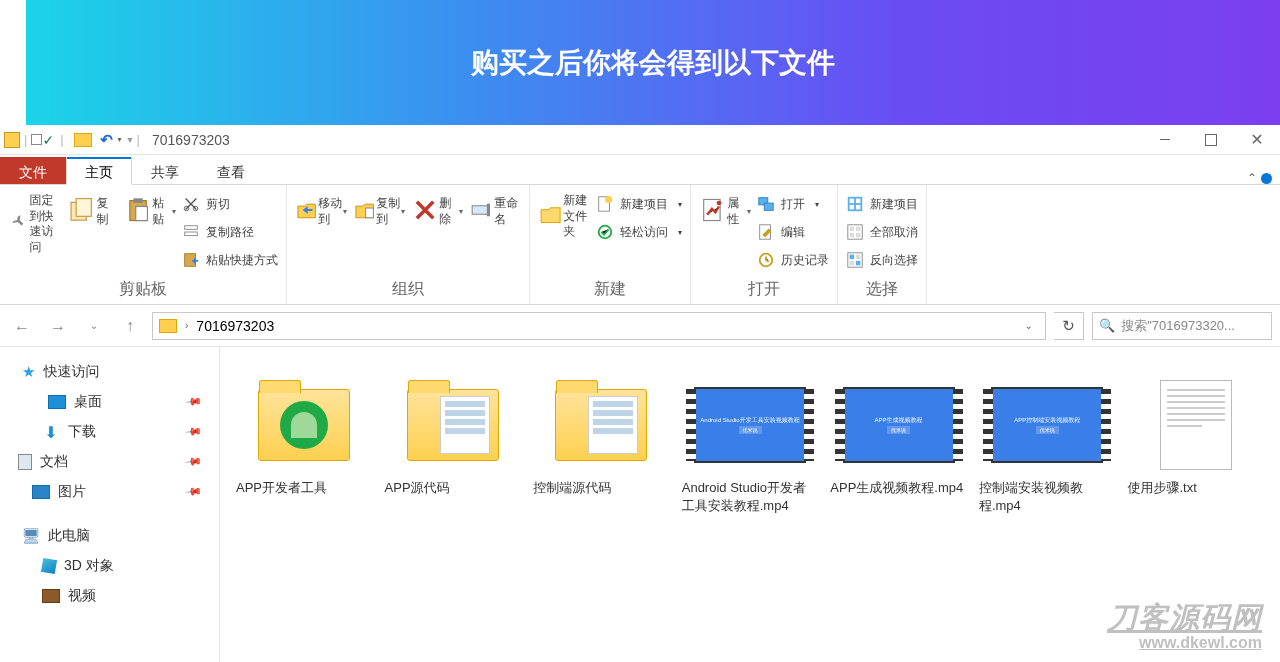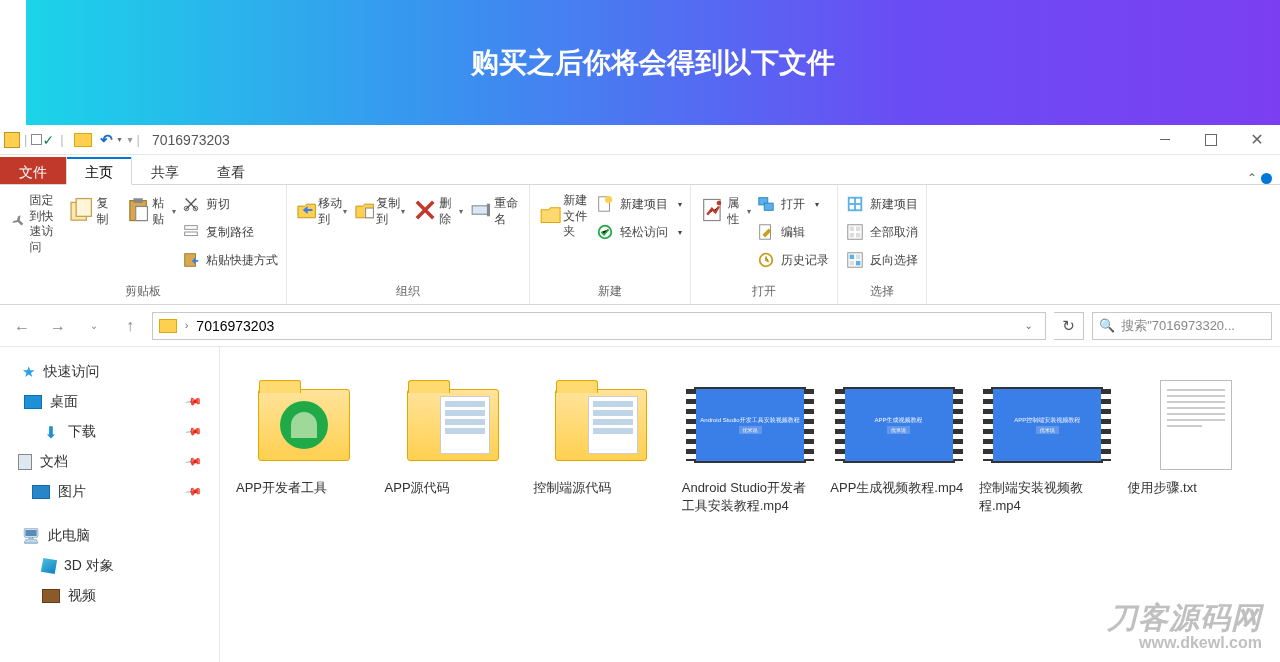--- a/index.html
+++ b/index.html
@@ -31,21 +31,21 @@
 .tab.active { border: 1px solid #d8d8d8; border-bottom-color: #fff; background: #fff; position: relative; z-index: 2; color:#000;text-align:right;}
 .tab.active::before { content:''; position:absolute; top:-1px; left:0; right:0; height:2px; background:#0078d7; }
 .tabs::after { content:''; position:absolute; bottom:0; left:0; right:0; height:1px; background:#d8d8d8; z-index:1;}
 .tab-expand { margin-left: auto; padding-right: 8px; color: #666; font-size: 12px; display:flex; align-items:center; gap:4px;}
 .tab-expand .dot { width:11px; height:11px; border-radius:50%; background:#0078d7;}
 
 
 .ribbon { height: 120px; background: #fff; border-bottom: 1px solid #d8d8d8; display: flex; }
 .rgroup { border-right: 1px solid #e6e6e6; display: flex; flex-direction: column; padding: 2px 8px 0 8px; }
 .rgroup .body { flex: 1; display: flex; align-items: flex-start; gap: 6px; }
-.rgroup .lbl { text-align: center; font-size: 12px; color: #666; padding: 2px 0 4px 0; }
+.rgroup .lbl { text-align: center; font-size: 16px; color: #666; padding: 2px 0 4px 0; }
 .bigbtn { display: flex; align-items: center; width: 52px; padding-top: 6px; font-size: 12px; color: #444; line-height: 1.3; }
 .bigbtn .ic { width: 34px; height: 34px; margin-bottom: 4px; display:flex; align-items:center; justify-content:center;}
 .bigbtn .arr { font-size: 8px; color: #666; }
 .smlist { display: flex; flex-direction: column; gap: 6px; padding-top: 6px; font-size: 12px; color: #444; }
 .smitem { display: flex; align-items: center; gap: 6px; height: 22px; white-space: nowrap;}
 .smitem .ic { width: 18px; height: 18px; display:flex; align-items:center; justify-content:center;}
 .ic svg { width:100%; height:100%; }
 
 
 .addrbar { height: 42px; display: flex; align-items: center; padding: 6px 8px; gap: 8px; border-bottom: 1px solid #e6e6e6; background:#fff;}
@@ -82,21 +82,21 @@
 .folder-big .inner span { height:6px; background:#c0d4e8;}
 .folder-big.android .badge { position:absolute; left:50%; top:50%; transform:translate(-50%,-50%); width:48px; height:48px; border-radius:50%; background:#1faa47; display:flex; align-items:center; justify-content:center;}
 .folder-big.android .badge::before { content:''; width:26px; height:26px; border-radius:50% 50% 0 0; background:#9fd99a;}
 .vid-thumb { width: 112px; height: 76px; border:2px solid #333; position:relative; background:#3a7fe8; display:flex; align-items:center; justify-content:center; flex-direction:column; color:#fff; font-size:6px; padding:4px; gap:2px;}
 .vid-thumb::before, .vid-thumb::after { content:''; position:absolute; top:0; bottom:0; width:10px; background:repeating-linear-gradient(#333 0 5px,#fff 5px 10px);}
 .vid-thumb::before { left:-10px;} .vid-thumb::after { right:-10px;}
 .vid-thumb .vt1 { font-size:6px; opacity:.95;} .vid-thumb .vt2{ background:rgba(255,255,255,.2); padding:1px 4px; font-size:5px;}
 .txt-thumb { width:72px; height:90px; border:1px solid #bbb; background:#fff; padding:8px 6px; display:flex; flex-direction:column; gap:4px;}
 .txt-thumb span { height:2px; background:#ccc;}
 
-.watermark { position: fixed; right: 18px; bottom: 10px; text-align: right; color: #c0c0c0; font-weight: 700; line-height:1.1;}
+.watermark { position: fixed; right: 18px; bottom: 10px; text-align: right; color: #c0c0c0; font-weight: 700; line-height:1.1;text-decoration:underline;}
 .watermark .w1 { font-size: 30px; font-style: italic; letter-spacing:1px;}
 .watermark .w2 { font-size: 16px;}
 </style>
 </head>
 <body>
 
 <div class="banner">
   <div class="banner-text">购买之后你将会得到以下文件</div>
 </div>
 
@@ -386,21 +386,21 @@
     <span>搜索"7016973320...</span>
   </div>
 </div>
 
 <div class="split">
   <div class="nav">
     <div class="navitem header">
         <span class="star">★</span>
         <span>快速访问</span>
       </div>
-    <div class="navitem" style="padding-left:24px">
+    <div class="navitem" style="padding-left:48px">
         <span class="nic desk"></span>
         <span>桌面</span>
         <span class="pin">📌</span>
       </div>
     <div class="navitem" style="padding-left:42px">
         <span class="nic down">⬇</span>
         <span>下载</span>
         <span class="pin">📌</span>
       </div>
     <div class="navitem" style="padding-left:18px">

